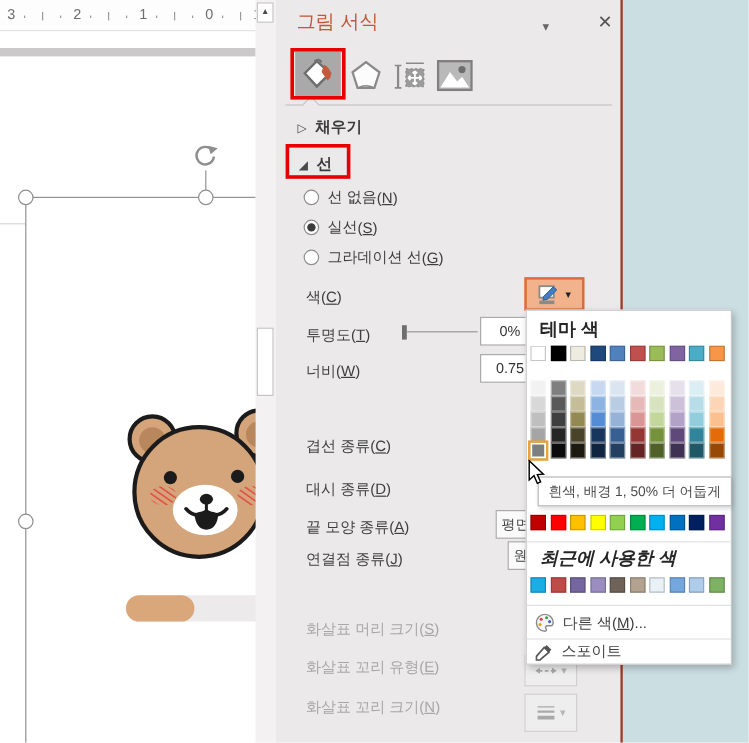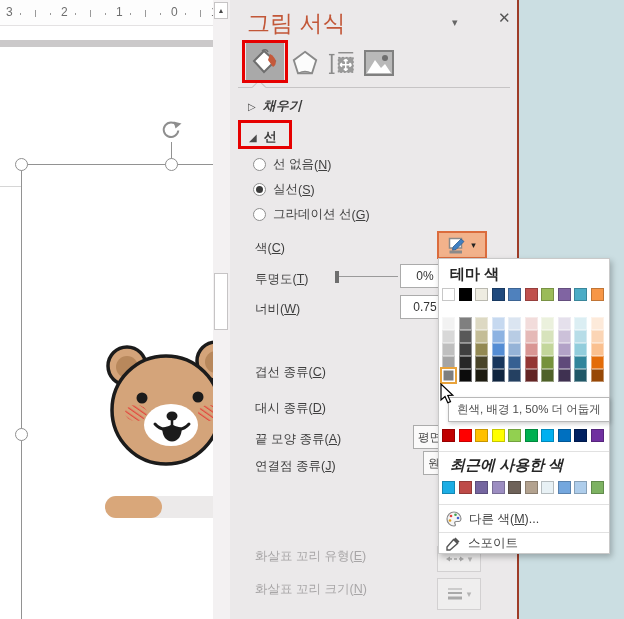--- a/index.html
+++ b/index.html
@@ -27,21 +27,21 @@
   .scrollcol{left:213px;top:0;width:17px;height:619px;background:#f3f1f2;z-index:3;}
   .scroll-up{left:1px;top:2px;width:14px;height:17px;background:#fff;border:1px solid #c6c4c5;
              font-size:7px;color:#4a4a4a;display:flex;align-items:center;justify-content:center;position:absolute;}
   .scroll-thumb{left:1px;top:273px;width:14px;height:57px;background:#fff;border:1px solid #c6c4c5;position:absolute;}
 
   
   .pane{left:230px;top:0;width:287px;height:619px;background:var(--panel-bg,#ebe9ea);z-index:4;}
   .pane-border{left:517px;top:0;width:2px;height:619px;background:var(--window-border,#9e3c28);z-index:4;}
   .teal{left:519px;top:0;width:105px;height:619px;background:var(--teal-bg,#cbdee2);z-index:1;}
 
-  .pane-title{left:17px;top:8px;font-size:23px;color:var(--accent-title,#c25738);position:absolute;text-align:right;}
+  .pane-title{left:17px;top:8px;font-size:16px;color:var(--accent-title,#c25738);position:absolute;text-align:right;}
   .pane-caret{left:222px;top:16px;font-size:11px;color:#666;position:absolute;cursor:default;}
   .pane-close{left:268px;top:9px;font-size:15px;color:#555;position:absolute;cursor:default;}
 
   .tab1bg{left:16px;top:43px;width:38px;height:38px;background:#a9a9a9;position:absolute;
           display:flex;align-items:center;justify-content:center;}
   .tabicon{position:absolute;display:flex;align-items:center;justify-content:center;}
   .tabs-divider{left:8px;top:87px;width:272px;height:1px;background:#c6c4c5;position:absolute;}
   .notch{left:24px;top:82px;width:10px;height:10px;background:var(--panel-bg,#ebe9ea);position:absolute;
          transform:rotate(45deg);border-left:1px solid #c6c4c5;border-top:1px solid #c6c4c5;}
 
@@ -204,21 +204,21 @@
     <div class="tabicon" style="left:133px;top:49px;width:32px;height:28px;">
       <svg width="30" height="26" viewBox="0 0 30 26">
         <rect x="1" y="1" width="28" height="24" fill="#b9b9b9" stroke="#808080" stroke-width="2"></rect>
         <circle cx="21" cy="8" r="3" fill="#6e6e6e"></circle>
         <polygon points="3,23 11,10 17,18 21,14 27,23" fill="#ffffff"></polygon>
       </svg>
     </div>
     <div class="tabs-divider"></div>
     <div class="notch"></div>
 
-    <div class="sect" style="left:18px;top:97px;font-style:italic;">
+    <div class="sect" style="left:18px;top:97px;">
       <span class="glyph">▷</span><span>채우기</span>
     </div>
     <div class="sect" style="left:19px;top:128px;">
       <span class="glyph">◢</span><span>선</span>
     </div>
 
     <div class="radio-row" style="top:156px;">
       <span class="radio"></span>
       <span>선 없음</span>
         <span class="kwrap"><u>N</u></span>
@@ -260,20 +260,21 @@
       <span>평면</span>
         <span class="car">▾</span>
     </div>
 
     <div class="plabel" style="top:458px;"><span>연결점 종류</span><span class="kwrap"><u>J</u></span></div>
     <div class="dropbtn" style="left:193px;top:451px;width:50px;">
       <span>원형</span>
         <span class="car">▾</span>
     </div>
 
+    <div class="plabel dis" style="top:516px;"><span>화살표 머리 크기</span><span class="kwrap"><u>S</u></span></div>
     <div class="plabel dis" style="top:548px;"><span>화살표 꼬리 유형</span><span class="kwrap"><u>E</u></span></div>
     <div class="plabel dis" style="top:581px;"><span>화살표 꼬리 크기</span><span class="kwrap"><u>N</u></span></div>
 
     <div class="disbtn" style="top:546px;height:26px;">
       <svg width="18" height="10" viewBox="0 0 18 10">
         <line x1="3" y1="5" x2="15" y2="5" stroke="#a9a9a9" stroke-width="1.5" stroke-dasharray="3,2"></line>
         <polygon points="0,5 4,2.5 4,7.5" fill="#a9a9a9"></polygon>
         <polygon points="18,5 14,2.5 14,7.5" fill="#a9a9a9"></polygon>
       </svg>
       <span class="car">▾</span>

